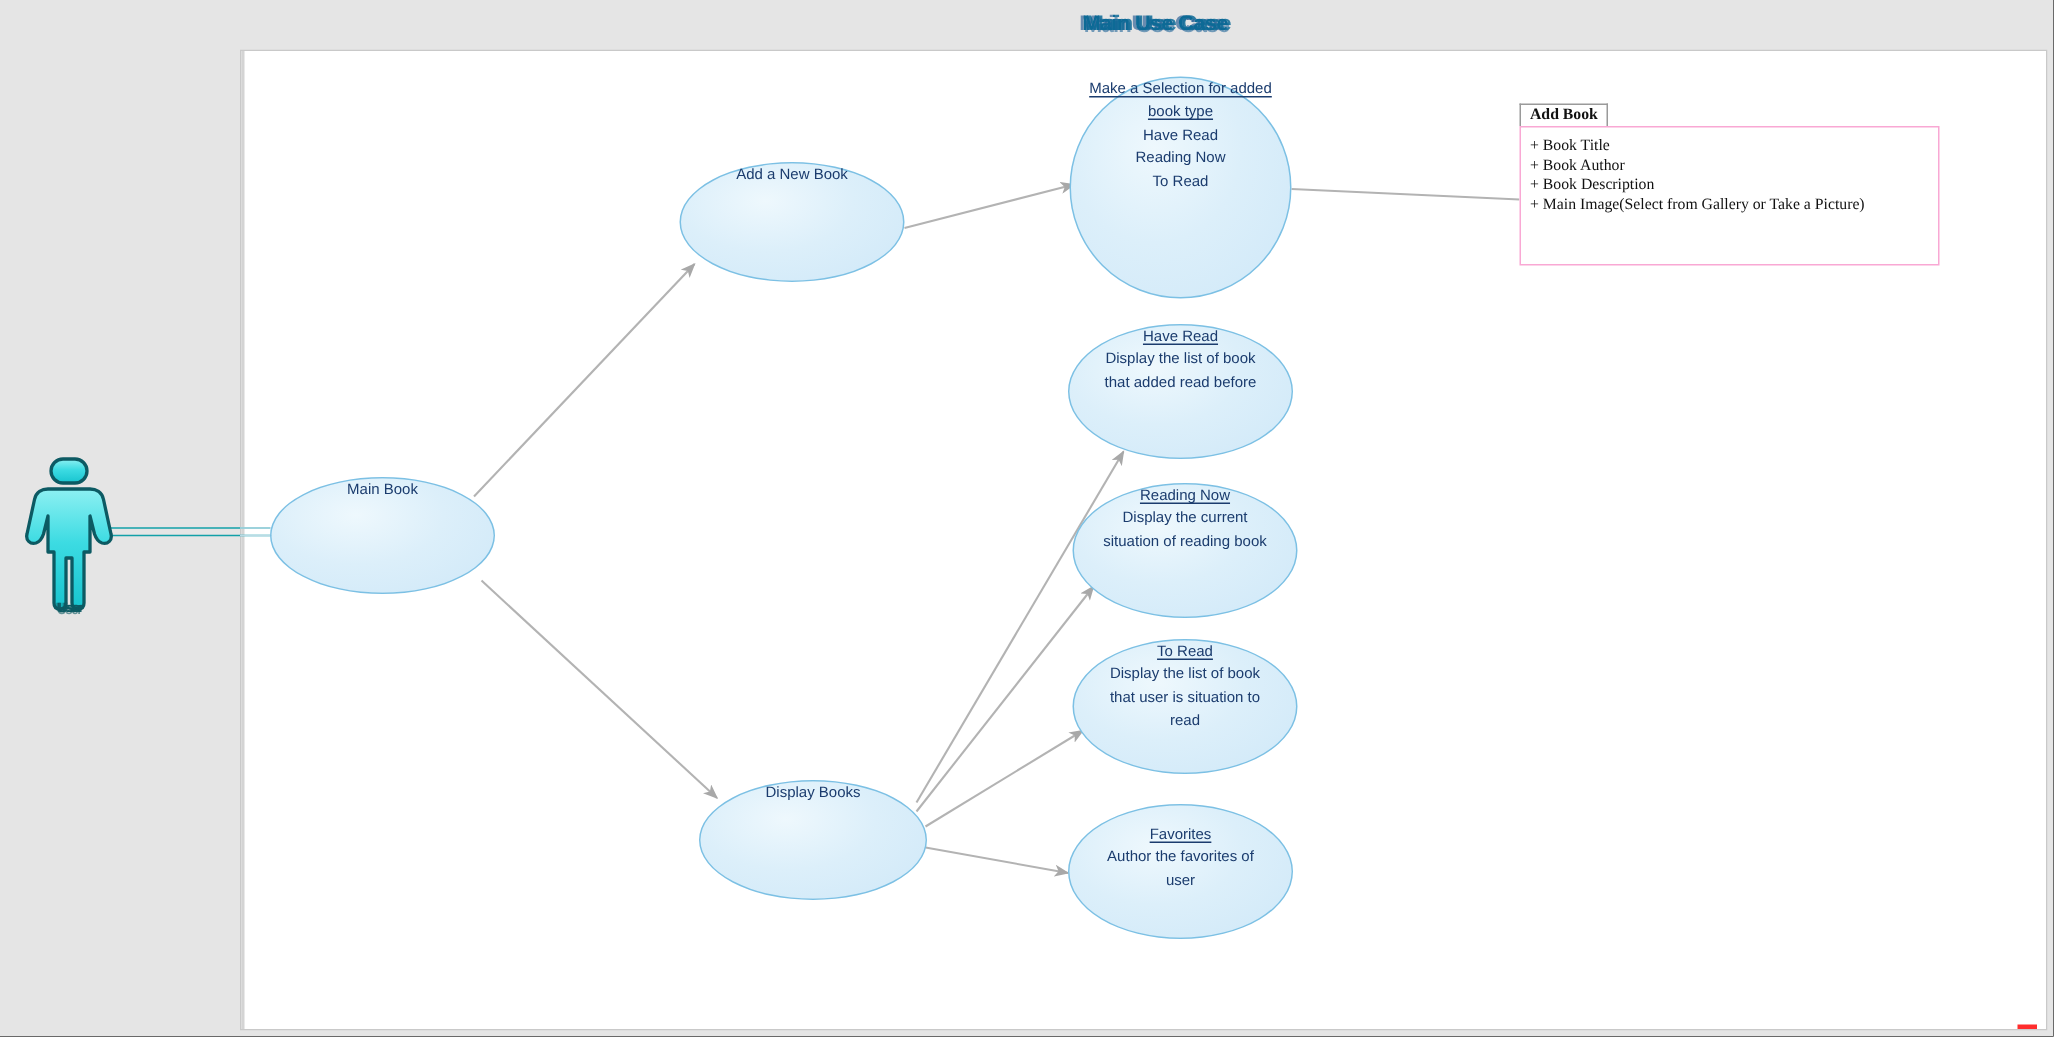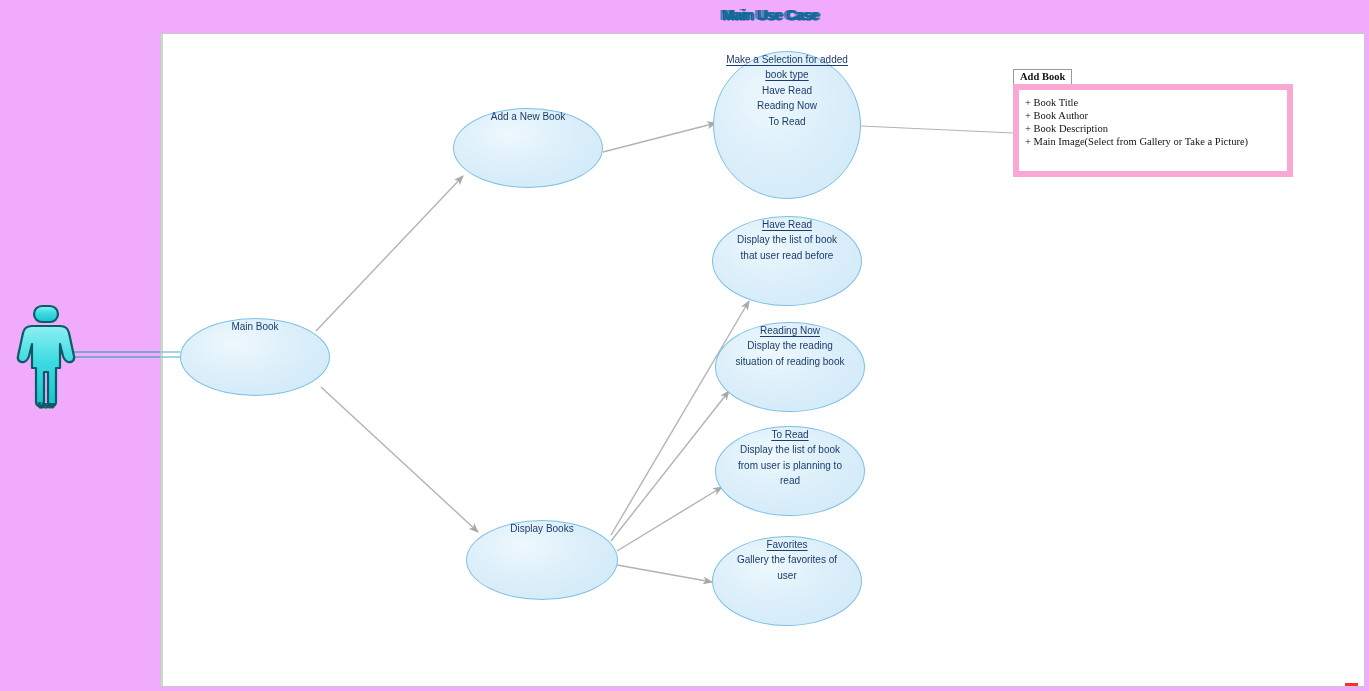--- a/index.html
+++ b/index.html
@@ -11,21 +11,21 @@
     width: 1369px;
     height: 691px;
     overflow: hidden;
     font-family: "Liberation Sans", sans-serif;
   }
 
   #stage {
     position: relative;
     width: 1369px;
     height: 691px;
-    background: #f0abfc;
+    background: #e5e5e5;
   }
 
   
   .diagram-title {
     position: absolute;
     left: 660px;
     top: 7px;
     width: 220px;
     text-align: center;
     font-family: "Liberation Sans", sans-serif;
@@ -153,21 +153,21 @@
     z-index: 2;
     white-space: nowrap;
   }
   #classbox .cb-body {
     position: absolute;
     left: 0;
     top: 15px;
     width: 280px;
     height: 93px;
     background: #ffffff;
-    border: 6px solid #f9a8d4;
+    border: 1px solid #f9a8d4;
     box-sizing: border-box;
     padding: 6px 0 0 6px;
   }
   #classbox .cb-attr {
     font-family: "Liberation Serif", serif;
     font-size: 10.5px;
     line-height: 13px;
     color: #111111;
     white-space: nowrap;
   }
@@ -277,45 +277,45 @@
       <div>Have Read</div>
       <div>Reading Now</div>
       <div>To Read</div>
     </div>
   </div>
 
   <div class="usecase" style="left:712px; top:216px; width:150px; height:90px;">
     <div class="uc-text" style="width:168px;">
       <div class="uc-title-underline">Have Read</div>
       <div>Display the list of book</div>
-      <div>that user read before</div>
+      <div>that added read before</div>
     </div>
   </div>
 
   <div class="usecase" style="left:715px; top:322px; width:150px; height:90px;">
     <div class="uc-text" style="width:172px;">
       <div class="uc-title-underline">Reading Now</div>
-      <div>Display the reading</div>
+      <div>Display the current</div>
       <div>situation of reading book</div>
     </div>
   </div>
 
   <div class="usecase" style="left:715px; top:426px; width:150px; height:90px;">
     <div class="uc-text" style="width:168px;">
       <div class="uc-title-underline">To Read</div>
       <div>Display the list of book</div>
-      <div>from user is planning to</div>
+      <div>that user is situation to</div>
       <div>read</div>
     </div>
   </div>
 
   <div class="usecase" style="left:712px; top:536px; width:150px; height:90px;">
-    <div class="uc-text" style="width:168px;">
+    <div class="uc-text" style="width:168px;margin-top:12px;">
       <div class="uc-title-underline">Favorites</div>
-      <div>Gallery the favorites of</div>
+      <div>Author the favorites of</div>
       <div>user</div>
     </div>
   </div>
 
   <div id="classbox">
     <div class="cb-tab">Add Book</div>
     <div class="cb-body">
       <div class="cb-attr">+ Book Title</div>
       <div class="cb-attr">+ Book Author</div>
       <div class="cb-attr">+ Book Description</div>

